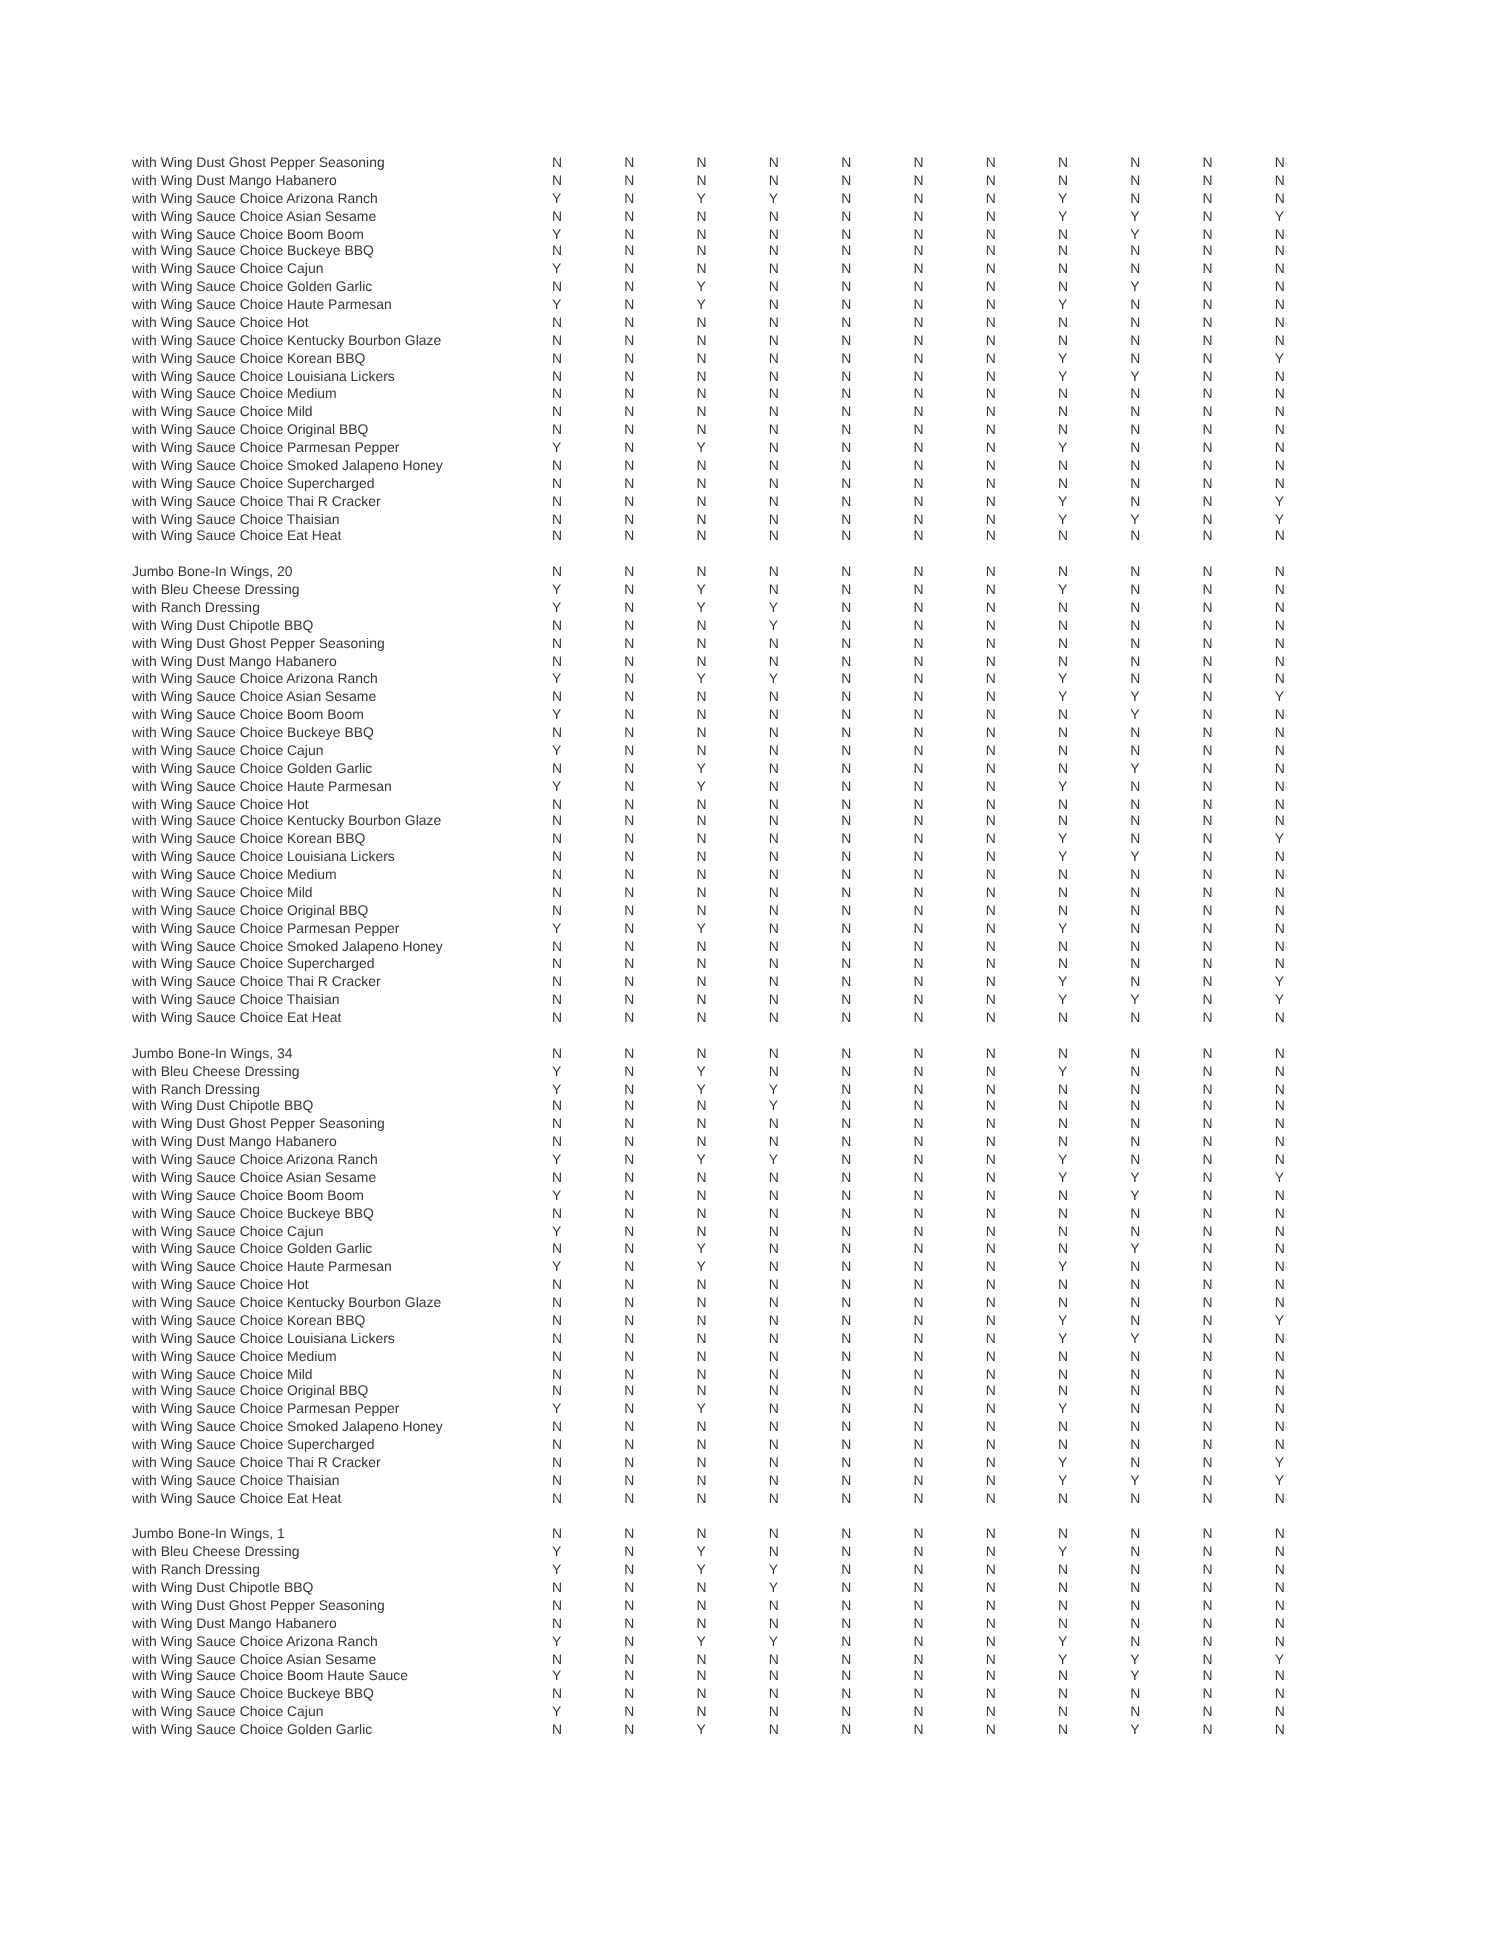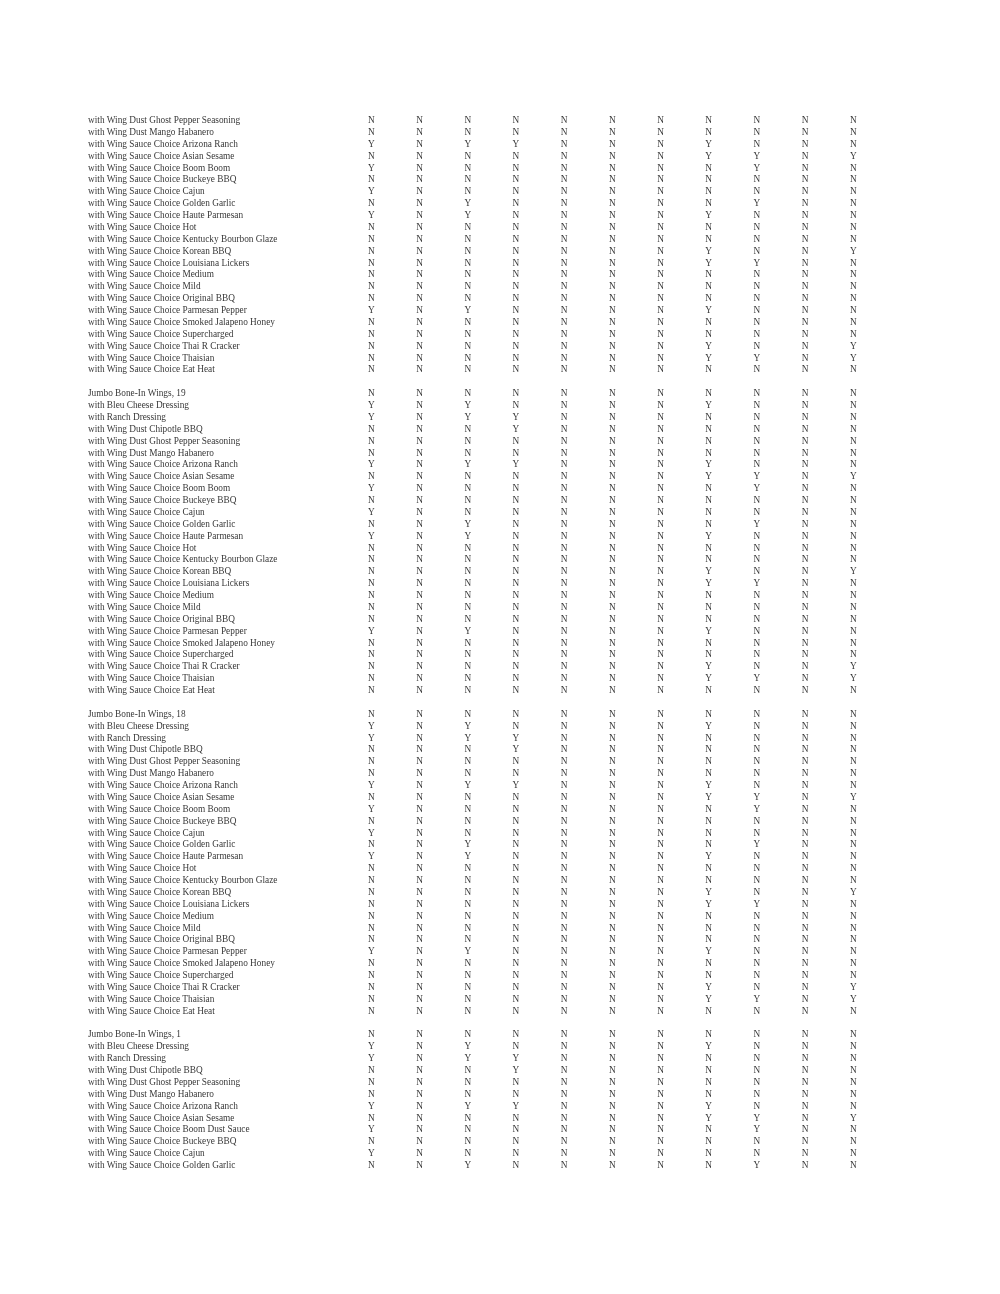--- a/index.html
+++ b/index.html
@@ -9,22 +9,21 @@
     height: 1294px;
     background: #ffffff;
     overflow: hidden;
     font-family: "Liberation Sans", "DejaVu Sans", sans-serif;
     font-size: 9.3px;
     color: #383838;
   }
   .tbl {
     position: absolute;
     left: 88px;
-    top: 115px;
-    font-family: Liberation Serif, serif;
+    top: 103px;
   }
   .block + .block { margin-top: 11.89px; }
   .row {
     display: flex;
     height: 11.89px;
     line-height: 11.89px;
     align-items: center;
     white-space: nowrap;
   }
   .label {
@@ -348,21 +347,21 @@
           <div class="cell">N</div>
           <div class="cell">N</div>
           <div class="cell">N</div>
           <div class="cell">N</div>
           <div class="cell">N</div>
           <div class="cell">N</div>
         </div>
       </div>
       <div class="block">
         <div class="row">
-          <div class="label">Jumbo Bone-In Wings, 19</div>
+          <div class="label">Jumbo Bone-In Wings, 20</div>
           <div class="cell">N</div>
           <div class="cell">N</div>
           <div class="cell">N</div>
           <div class="cell">N</div>
           <div class="cell">N</div>
           <div class="cell">N</div>
           <div class="cell">N</div>
           <div class="cell">N</div>
           <div class="cell">N</div>
           <div class="cell">N</div>
@@ -714,21 +713,21 @@
           <div class="cell">N</div>
           <div class="cell">N</div>
           <div class="cell">N</div>
           <div class="cell">N</div>
           <div class="cell">N</div>
           <div class="cell">N</div>
         </div>
       </div>
       <div class="block">
         <div class="row">
-          <div class="label">Jumbo Bone-In Wings, 18</div>
+          <div class="label">Jumbo Bone-In Wings, 34</div>
           <div class="cell">N</div>
           <div class="cell">N</div>
           <div class="cell">N</div>
           <div class="cell">N</div>
           <div class="cell">N</div>
           <div class="cell">N</div>
           <div class="cell">N</div>
           <div class="cell">N</div>
           <div class="cell">N</div>
           <div class="cell">N</div>
@@ -1192,21 +1191,21 @@
           <div class="cell">N</div>
           <div class="cell">N</div>
           <div class="cell">N</div>
           <div class="cell">N</div>
           <div class="cell">Y</div>
           <div class="cell">Y</div>
           <div class="cell">N</div>
           <div class="cell">Y</div>
         </div>
         <div class="row">
-          <div class="label">with Wing Sauce Choice Boom Dust Sauce</div>
+          <div class="label">with Wing Sauce Choice Boom Haute Sauce</div>
           <div class="cell">Y</div>
           <div class="cell">N</div>
           <div class="cell">N</div>
           <div class="cell">N</div>
           <div class="cell">N</div>
           <div class="cell">N</div>
           <div class="cell">N</div>
           <div class="cell">N</div>
           <div class="cell">Y</div>
           <div class="cell">N</div>

